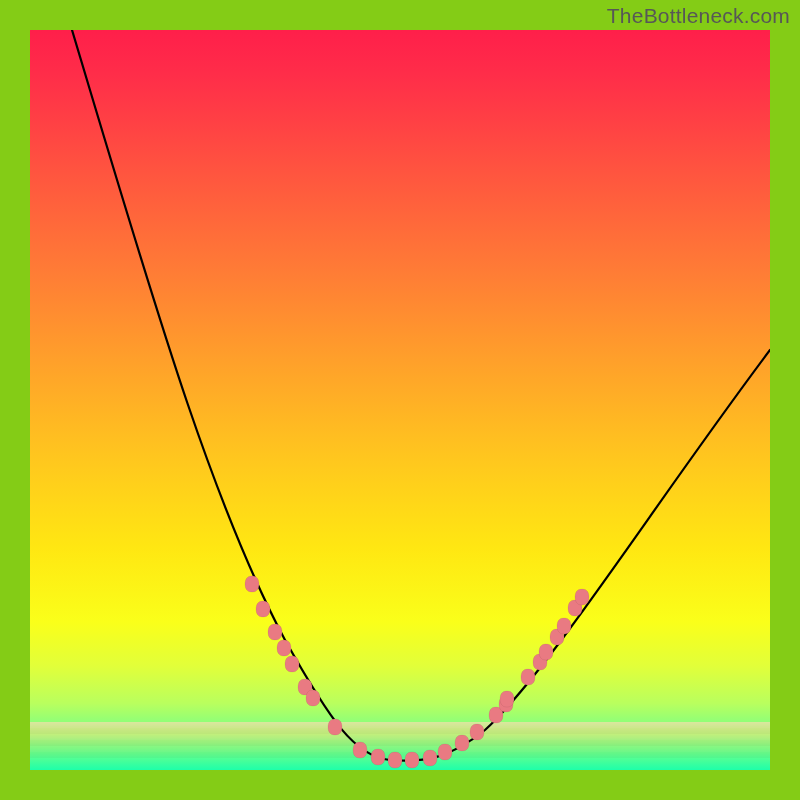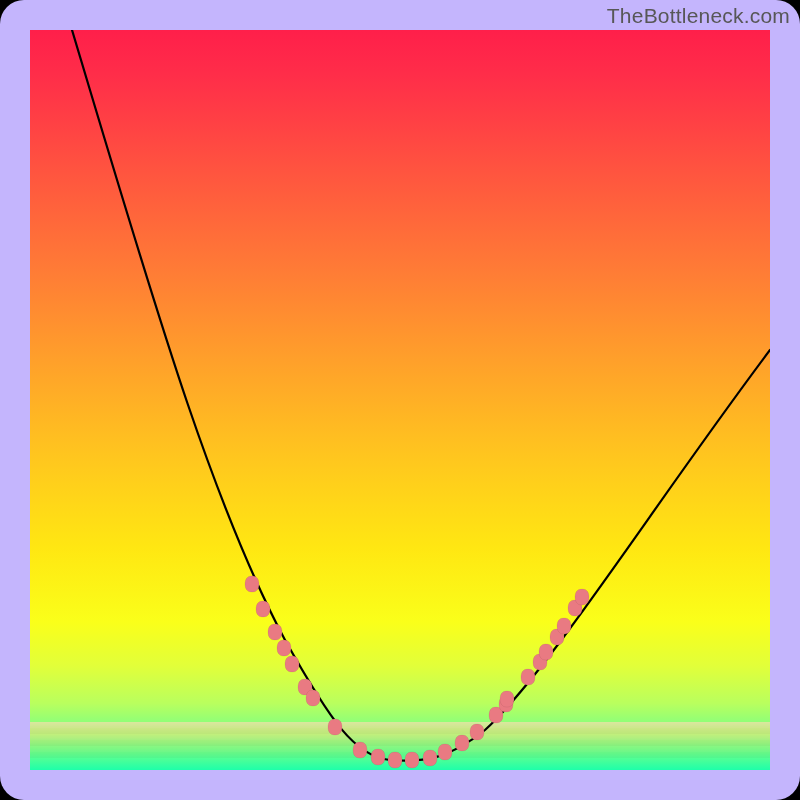--- a/index.html
+++ b/index.html
@@ -8,22 +8,21 @@
     width: 800px;
     height: 800px;
     overflow: hidden;
     background: #000;
     font-family: Arial, Helvetica, sans-serif;
   }
   .stage {
     position: relative;
     width: 800px;
     height: 800px;
-    background: #c4b5fd;
-    border-radius: 24px;
+    background: #84cc16;
   }
   .watermark {
     position: absolute;
     top: 4px;
     right: 10px;
     color: #575757;
     font-size: 21px;
     font-weight: 500;
     letter-spacing: 0.2px;
     z-index: 10;

